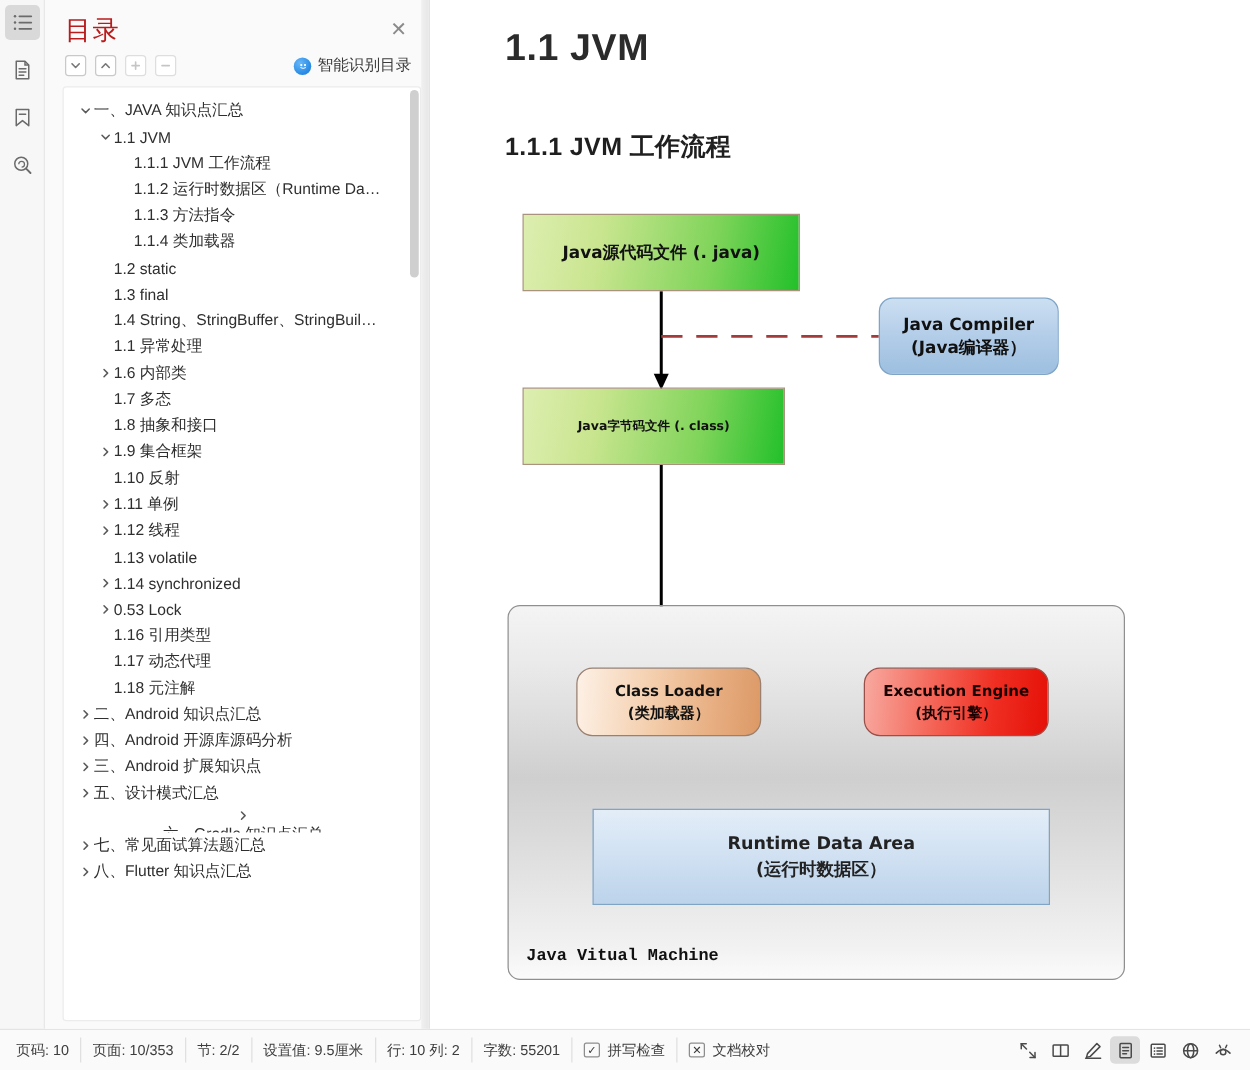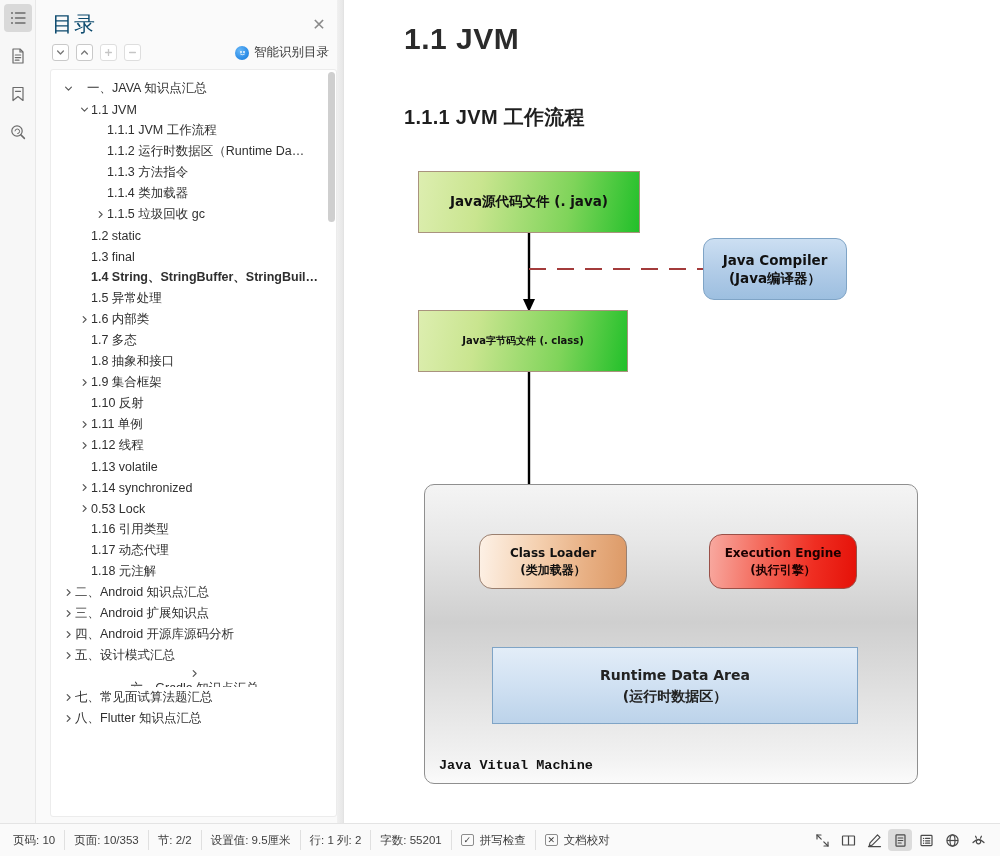--- a/index.html
+++ b/index.html
@@ -32,21 +32,21 @@
   .outline-panel {
     width: 308px; flex: 0 0 308px; background: #fafafa;
     border-right: 1px solid #e3e3e3; display: flex; flex-direction: column;
     position: relative;
   }
   .outline-head {
     display: flex; align-items: center; justify-content: space-between;
     padding: 10px 14px 4px 16px;
   }
   .outline-title {
-    font-size: 21px; color: #0c4a6e; letter-spacing: 1px;
+    font-size: 21px; color: #b91c1c; letter-spacing: 1px;
     font-family: "DejaVu Sans", "Liberation Sans", sans-serif;
   }
   .close-x {
     width: 20px; height: 20px; color: #8a8a8a; cursor: pointer;
     display: flex; align-items: center; justify-content: center; font-size: 16px;
   }
   .outline-toolbar {
     display: flex; align-items: center; padding: 2px 14px 8px 16px;
   }
   .tool-btn {
@@ -130,21 +130,21 @@
   .node-compiler {
     left: 297px; top: 67px; width: 144px; height: 62px;
     background: linear-gradient(180deg,#ccdff2 0%,#b3cde8 50%,#9dbfe0 100%);
     border: 1px solid #7fa4c6; border-radius: 11px;
     font-size: 13.5px; line-height: 1.35; color: #111;
   }
 
   .jvm-box {
     position: absolute; left: 0; top: 313px; width: 494px; height: 300px;
     background: linear-gradient(180deg,#f4f4f4 0%,#e8e8e8 18%,#cfcfcf 46%,#d9d9d9 60%,#f2f2f2 92%,#fbfbfb 100%);
-    border: 1px solid #8f8f8f; border-radius: 10px; margin-left: 18px;
+    border: 1px solid #8f8f8f; border-radius: 10px;
   }
   .jvm-label {
     position: absolute; left: 14px; bottom: 10px; font-size: 13.5px;
     font-weight: bold; color: #111;
     font-family: Liberation Mono, monospace;
   }
   .node-cl {
     left: 54px; top: 49px; width: 148px; height: 55px;
     background: linear-gradient(95deg,#fdf1e6 0%,#f4cfae 40%,#e8b084 72%,#dc9966 100%);
     border: 1px solid #9a8070; border-radius: 13px;
@@ -271,21 +271,21 @@
                 <circle cx="6" cy="4" r="0.9" fill="#fff"></circle>
                 <path d="M2.6 6.2 Q4.5 7.4 6.4 6.2" stroke="#fff" stroke-width="0.8" fill="none" stroke-linecap="round"></path>
               </svg>
           </span>
           <span>智能识别目录</span>
         </div>
       </div>
 
       <div class="outline-scroll">
         <div class="tree" id="tree-root">
-            <div class="tree-item" style="padding-left: 10px; gap: 12px;">
+            <div class="tree-item" style="padding-left: 10px;">
               <span class="caret">
                 <svg width="9" height="9" viewBox="0 0 9 9" fill="none" stroke="currentColor" stroke-width="1.2">
                   <path d="M1.6 3.2 L4.5 6.1 L7.4 3.2" stroke-linecap="round" stroke-linejoin="round"></path>
                 </svg>
               </span>
               <span class="tree-label">一、JAVA 知识点汇总</span>
             </div>
             <div class="tree-item" style="padding-left: 26px;">
               <span class="caret">
                 <svg width="9" height="9" viewBox="0 0 9 9" fill="none" stroke="currentColor" stroke-width="1.2">
@@ -303,43 +303,35 @@
               <span class="tree-label">1.1.2  运行时数据区（Runtime Da…</span>
             </div>
             <div class="tree-item" style="padding-left: 42px;">
               <span class="caret empty"></span>
               <span class="tree-label">1.1.3  方法指令</span>
             </div>
             <div class="tree-item" style="padding-left: 42px;">
               <span class="caret empty"></span>
               <span class="tree-label">1.1.4  类加载器</span>
             </div>
-            <div class="tree-item" style="padding-left: 42px;">
-              <span class="caret">
-                <svg width="9" height="9" viewBox="0 0 9 9" fill="none" stroke="currentColor" stroke-width="1.2">
-                  <path d="M3.2 1.6 L6.1 4.5 L3.2 7.4" stroke-linecap="round" stroke-linejoin="round"></path>
-                </svg>
-              </span>
-              <span class="tree-label">1.1.5  垃圾回收  gc</span>
-            </div>
             <div class="tree-item" style="padding-left: 26px;">
               <span class="caret empty"></span>
               <span class="tree-label">1.2 static</span>
             </div>
             <div class="tree-item" style="padding-left: 26px;">
               <span class="caret empty"></span>
               <span class="tree-label">1.3 final</span>
             </div>
-            <div class="tree-item" style="padding-left: 26px; font-weight: bold;">
+            <div class="tree-item" style="padding-left: 26px;">
               <span class="caret empty"></span>
               <span class="tree-label">1.4 String、StringBuffer、StringBuil…</span>
             </div>
             <div class="tree-item" style="padding-left: 26px;">
               <span class="caret empty"></span>
-              <span class="tree-label">1.5  异常处理</span>
+              <span class="tree-label">1.1  异常处理</span>
             </div>
             <div class="tree-item" style="padding-left: 26px;">
               <span class="caret">
                 <svg width="9" height="9" viewBox="0 0 9 9" fill="none" stroke="currentColor" stroke-width="1.2">
                   <path d="M3.2 1.6 L6.1 4.5 L3.2 7.4" stroke-linecap="round" stroke-linejoin="round"></path>
                 </svg>
               </span>
               <span class="tree-label">1.6  内部类</span>
             </div>
             <div class="tree-item" style="padding-left: 26px;">
@@ -417,29 +409,29 @@
                 </svg>
               </span>
               <span class="tree-label">二、Android 知识点汇总</span>
             </div>
             <div class="tree-item" style="padding-left: 10px;">
               <span class="caret">
                 <svg width="9" height="9" viewBox="0 0 9 9" fill="none" stroke="currentColor" stroke-width="1.2">
                   <path d="M3.2 1.6 L6.1 4.5 L3.2 7.4" stroke-linecap="round" stroke-linejoin="round"></path>
                 </svg>
               </span>
+              <span class="tree-label">四、Android 开源库源码分析</span>
+            </div>
+            <div class="tree-item" style="padding-left: 10px;">
+              <span class="caret">
+                <svg width="9" height="9" viewBox="0 0 9 9" fill="none" stroke="currentColor" stroke-width="1.2">
+                  <path d="M3.2 1.6 L6.1 4.5 L3.2 7.4" stroke-linecap="round" stroke-linejoin="round"></path>
+                </svg>
+              </span>
               <span class="tree-label">三、Android 扩展知识点</span>
-            </div>
-            <div class="tree-item" style="padding-left: 10px;">
-              <span class="caret">
-                <svg width="9" height="9" viewBox="0 0 9 9" fill="none" stroke="currentColor" stroke-width="1.2">
-                  <path d="M3.2 1.6 L6.1 4.5 L3.2 7.4" stroke-linecap="round" stroke-linejoin="round"></path>
-                </svg>
-              </span>
-              <span class="tree-label">四、Android 开源库源码分析</span>
             </div>
             <div class="tree-item" style="padding-left: 10px;">
               <span class="caret">
                 <svg width="9" height="9" viewBox="0 0 9 9" fill="none" stroke="currentColor" stroke-width="1.2">
                   <path d="M3.2 1.6 L6.1 4.5 L3.2 7.4" stroke-linecap="round" stroke-linejoin="round"></path>
                 </svg>
               </span>
               <span class="tree-label">五、设计模式汇总</span>
             </div>
             <div class="tree-item" style="padding-left: 10px; flex-direction: column;">
@@ -541,21 +533,21 @@
     </div>
 
   </div>
 
   <div class="statusbar">
     <div id="status-cells" style="display:flex;align-items:center">
         <div class="st-cell">页码: 10</div>
         <div class="st-cell">页面: 10/353</div>
         <div class="st-cell">节: 2/2</div>
         <div class="st-cell">设置值: 9.5厘米</div>
-        <div class="st-cell">行: 1   列: 2</div>
+        <div class="st-cell">行: 10   列: 2</div>
         <div class="st-cell">字数: 55201</div>
       </div>
 
     <div class="st-cell">
       <span class="st-check">✓</span>
       <span>拼写检查</span>
     </div>
     <div class="st-cell nosep">
       <span class="st-check">✕</span>
       <span>文档校对</span>

